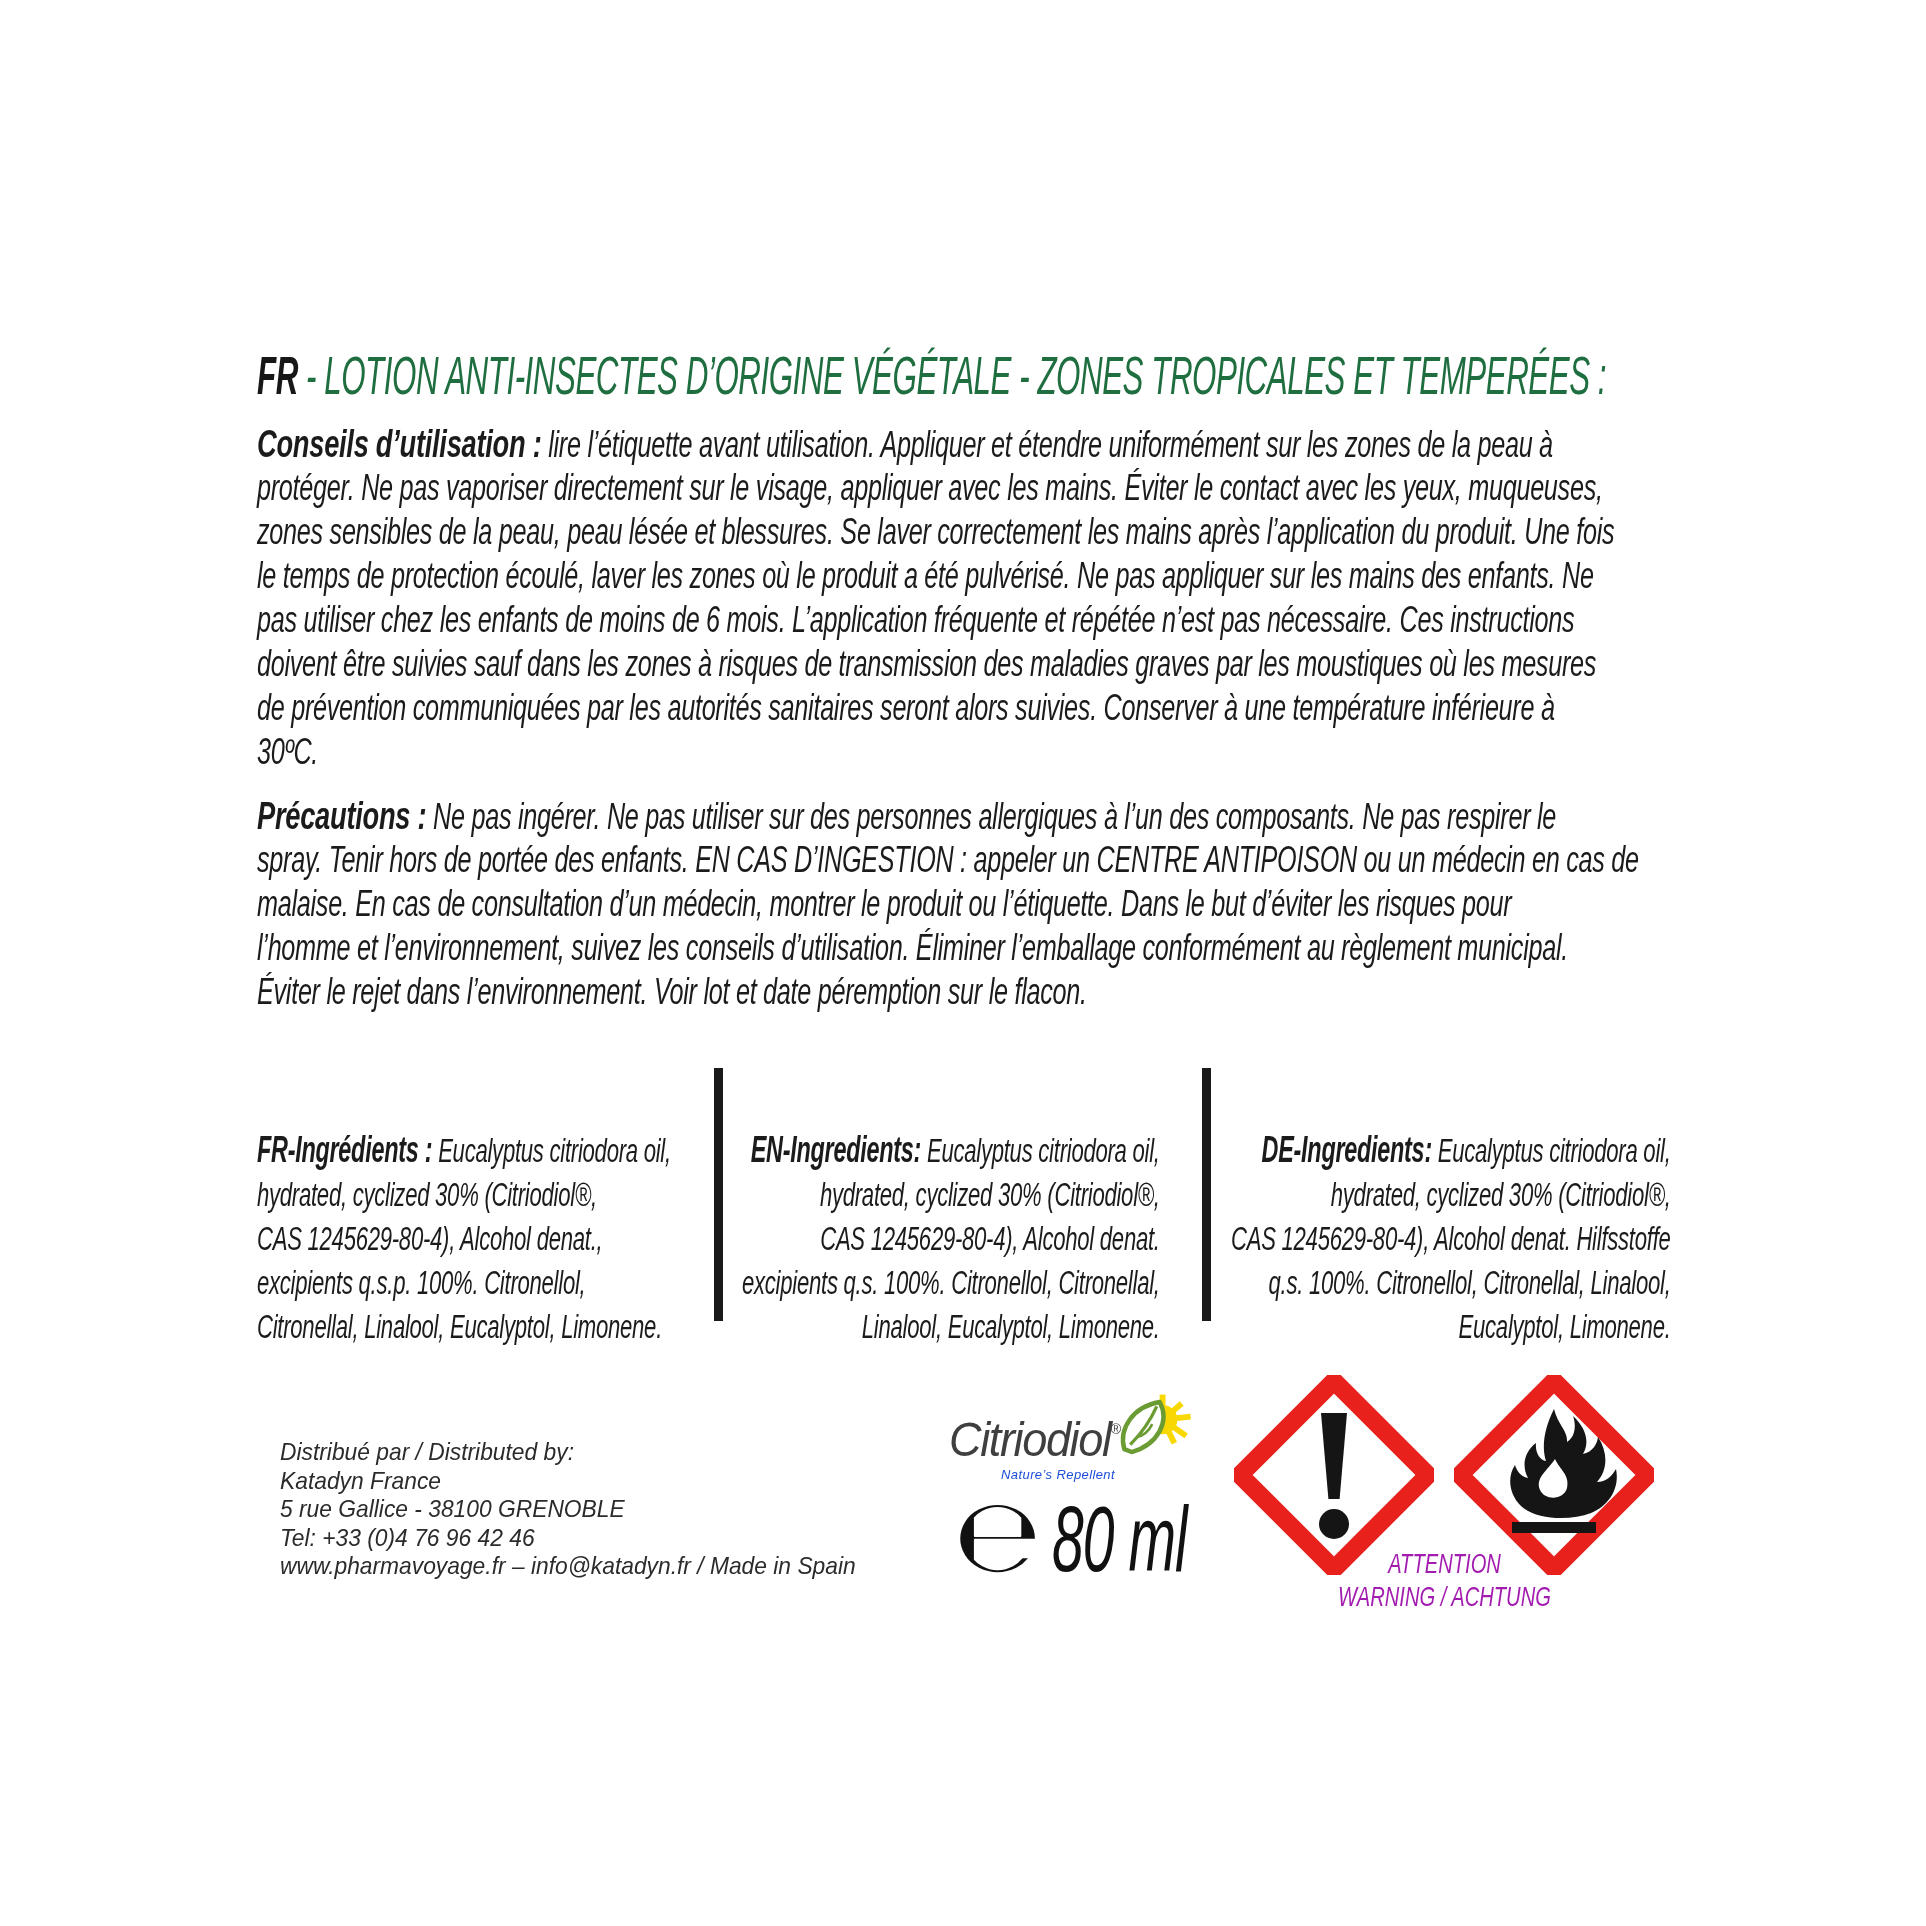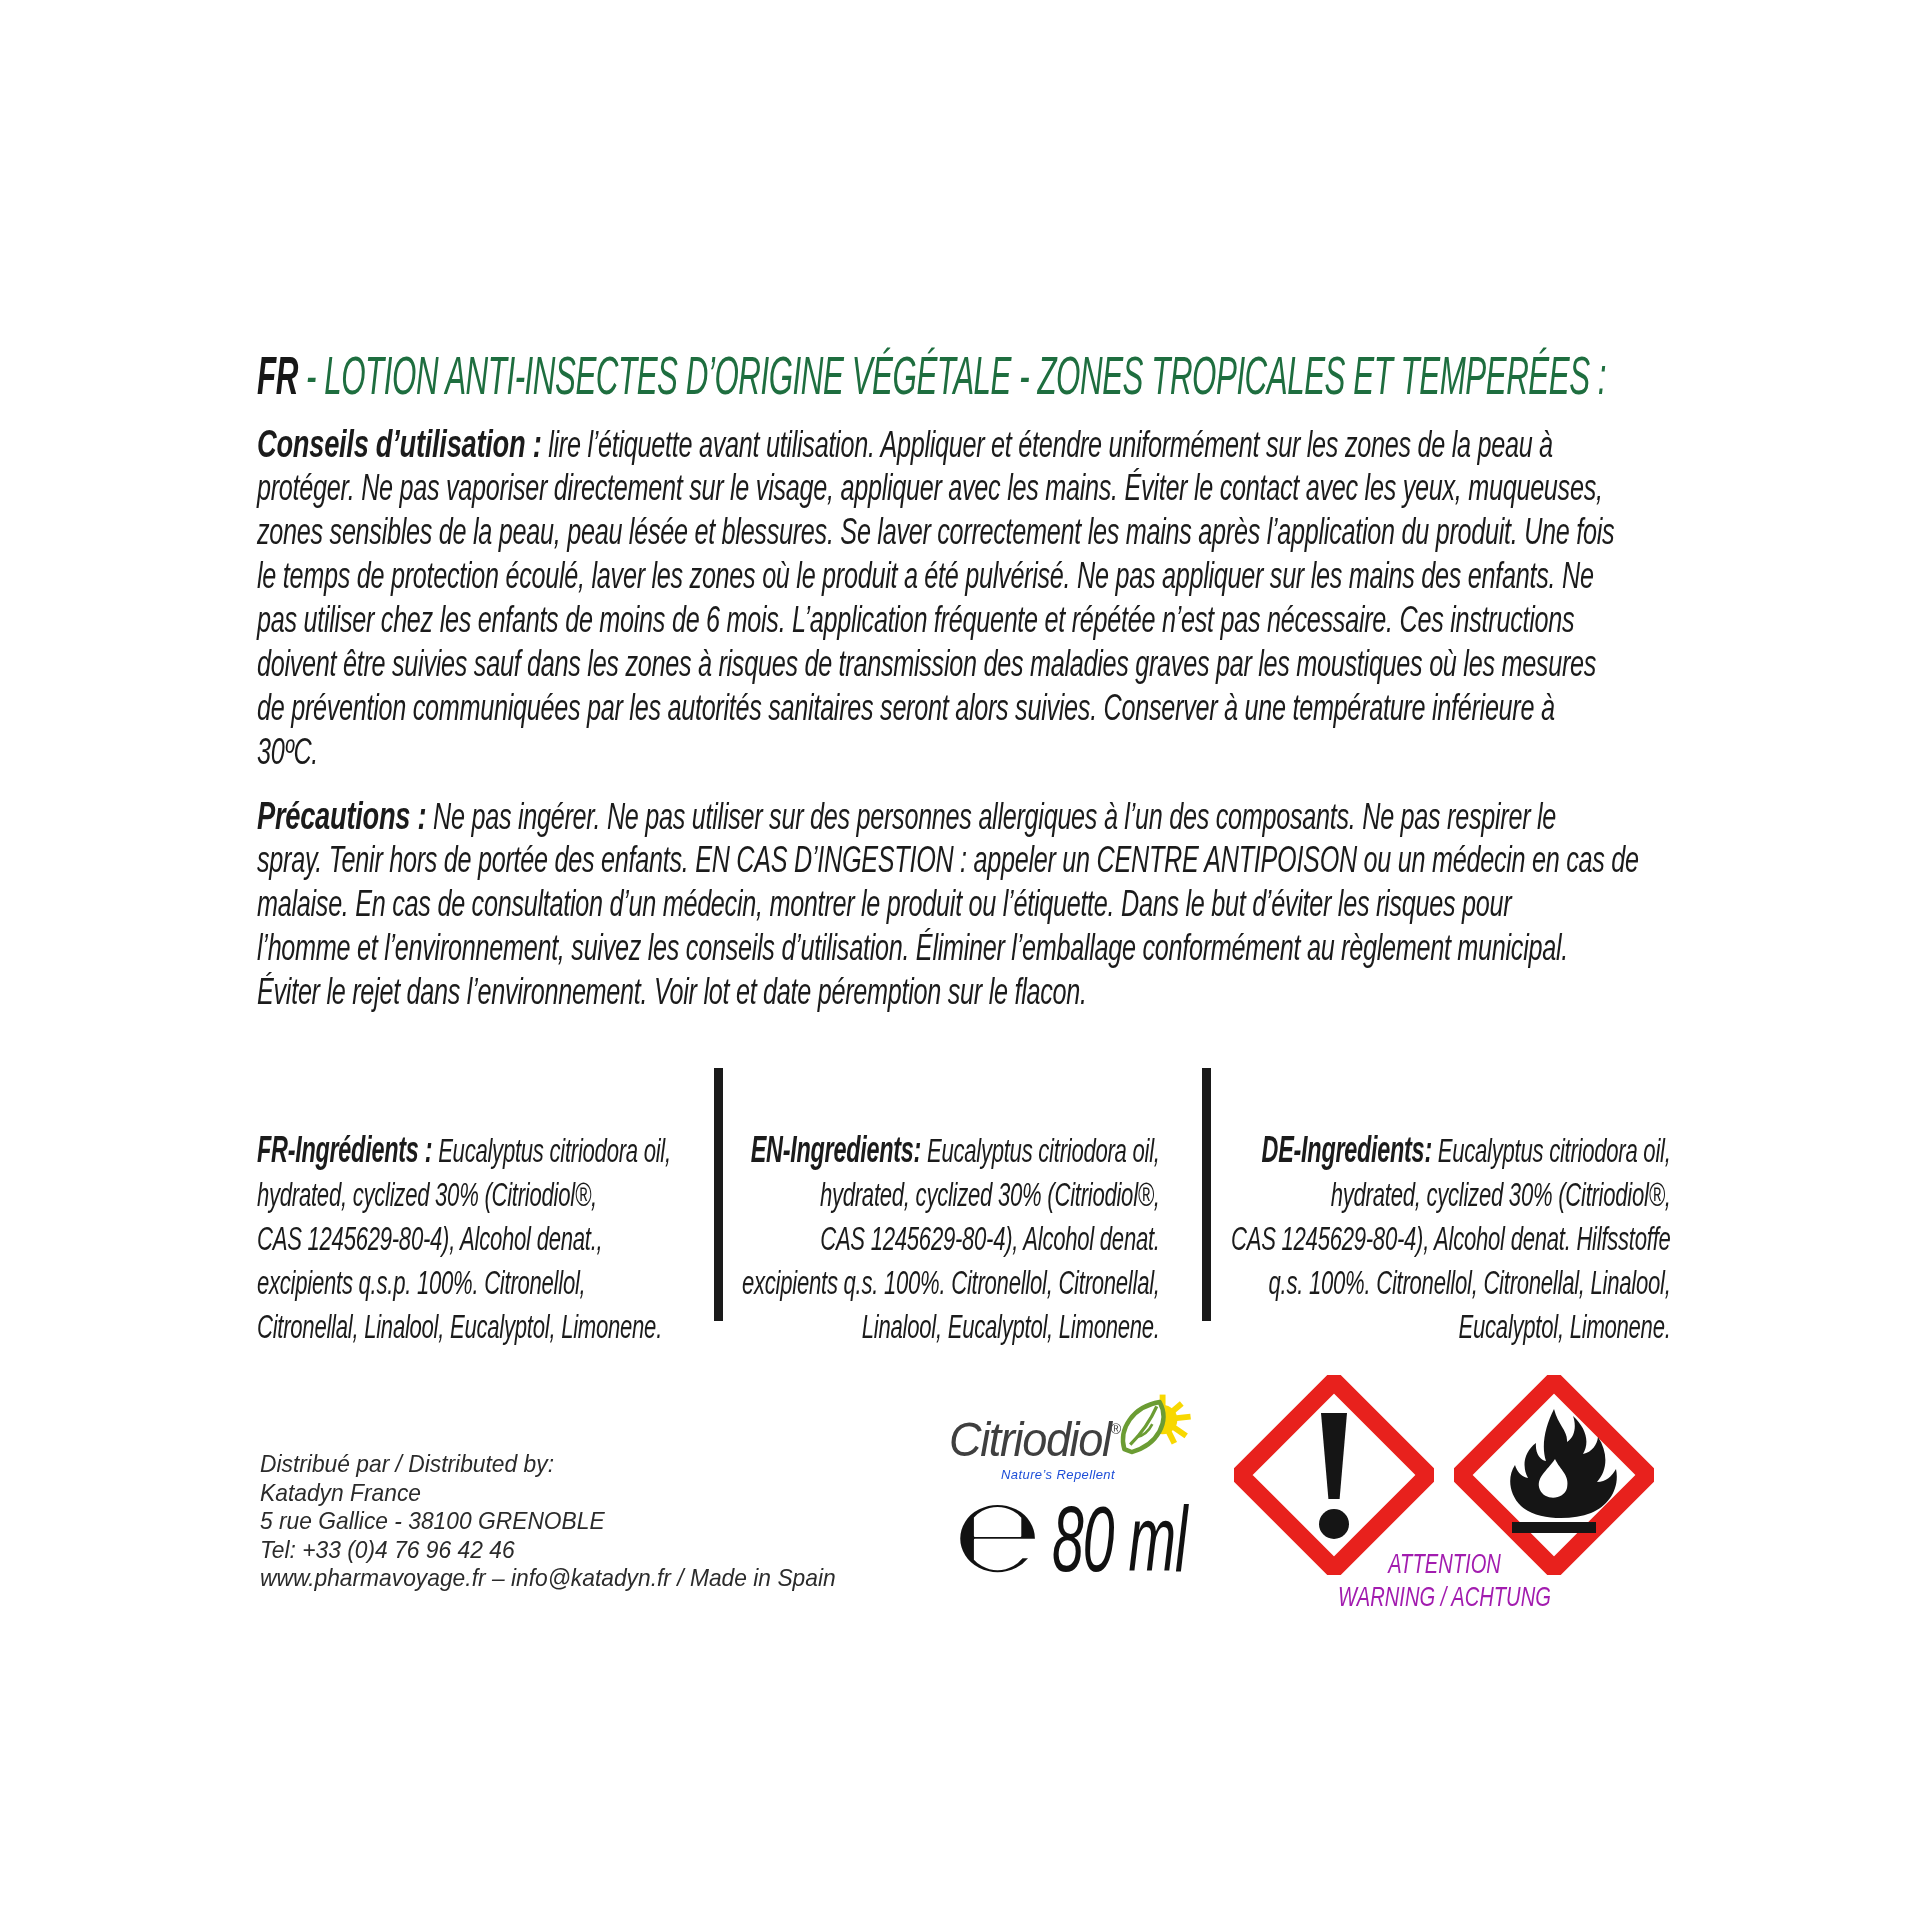--- a/index.html
+++ b/index.html
@@ -30,21 +30,21 @@
   
   .col{position:absolute;top:1128px;}
   .cline{
     font-size:34px;line-height:44px;height:44px;white-space:nowrap;
     transform:scaleX(0.65);transform-origin:0 0;letter-spacing:-0.4px;color:#1b1b1b;
   }
   .cline .lead{font-weight:700;font-size:36px;}
   .vdiv{position:absolute;top:1068px;width:8.5px;height:253px;background:#1a1a1a;}
 
   
-  .dist{position:absolute;left:260px;top:1438px;color:#2b2b2b;margin-top:12px;}
+  .dist{position:absolute;left:280px;top:1438px;color:#2b2b2b;}
   .dline{
     font-size:24px;line-height:28.5px;height:28.5px;white-space:nowrap;
     transform:scaleX(0.95);transform-origin:0 0;
   }
 
   
   .citrio{position:absolute;left:949px;top:1404px;}
   .citrio .brand{
     font-size:49px;color:#3f3f3f;letter-spacing:-1.5px;white-space:nowrap;
     transform:scaleX(0.92);transform-origin:0 0;line-height:49px;

